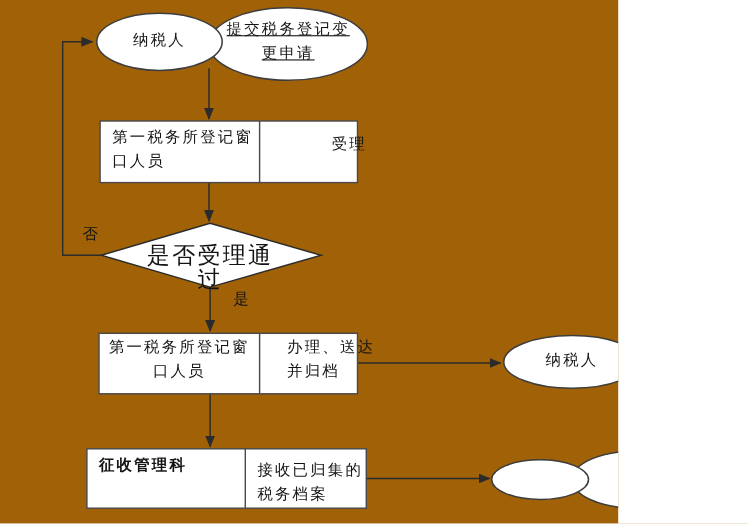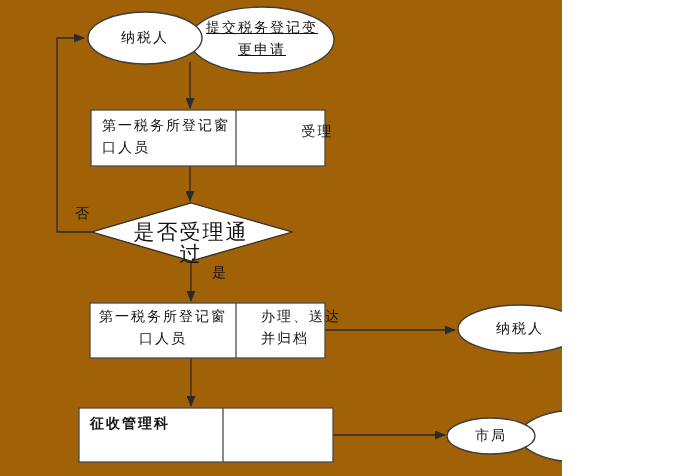--- a/index.html
+++ b/index.html
@@ -83,17 +83,17 @@
   <div class="lbl lbl-yes">是</div>
 
   <div class="lbl ctr lbl-rect2-left">第一税务所登记窗口人员</div>
 
   <div class="lbl lbl-rect2-right">办理、送达并归档</div>
 
   <div class="lbl ctr lbl-taxpayer-right">纳税人</div>
 
   <div class="lbl lbl-rect3-left">征收管理科</div>
 
+  <div class="lbl lbl-rect3-right">接收已归集的税务档案</div>
 
-  <div class="lbl ctr lbl-city-bureau">市局</div>
 
 
 </div>
 
 </body></html>

